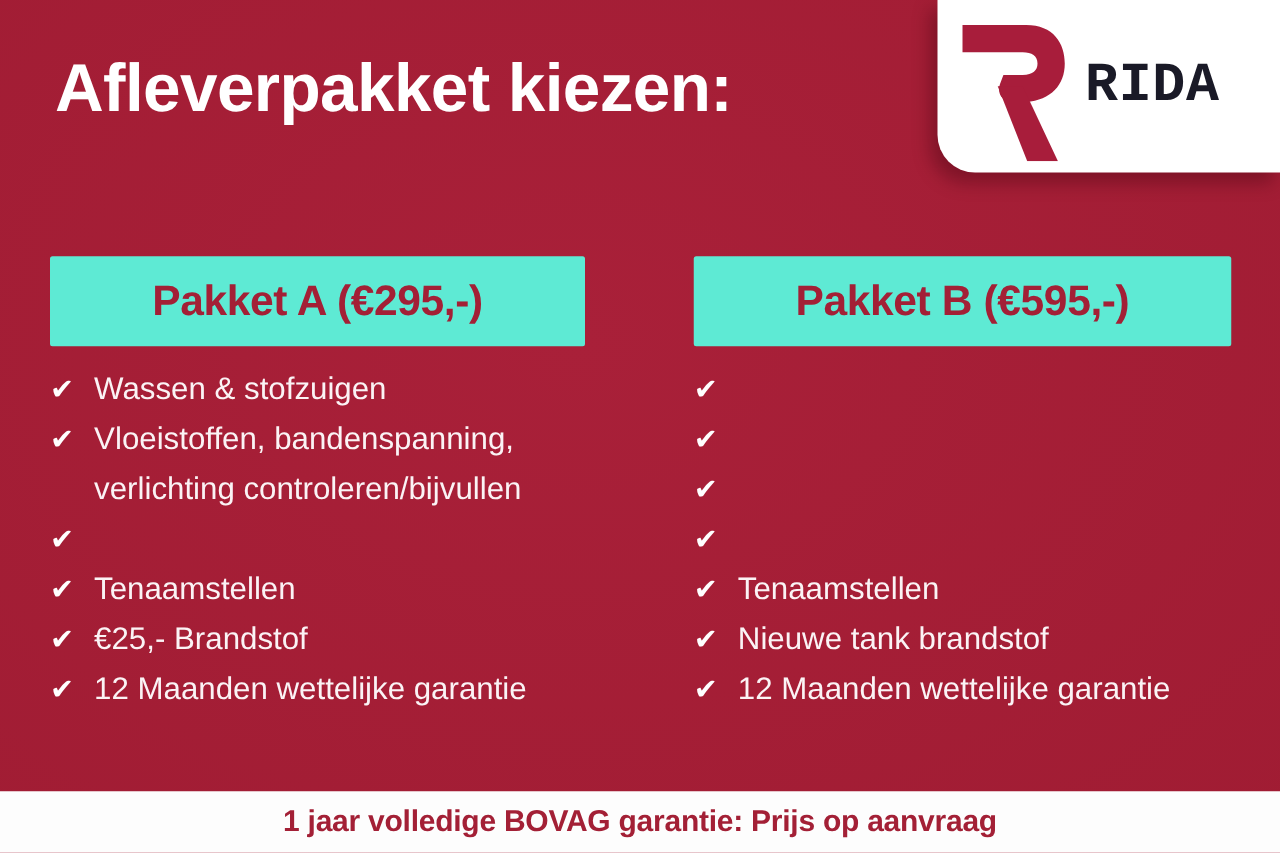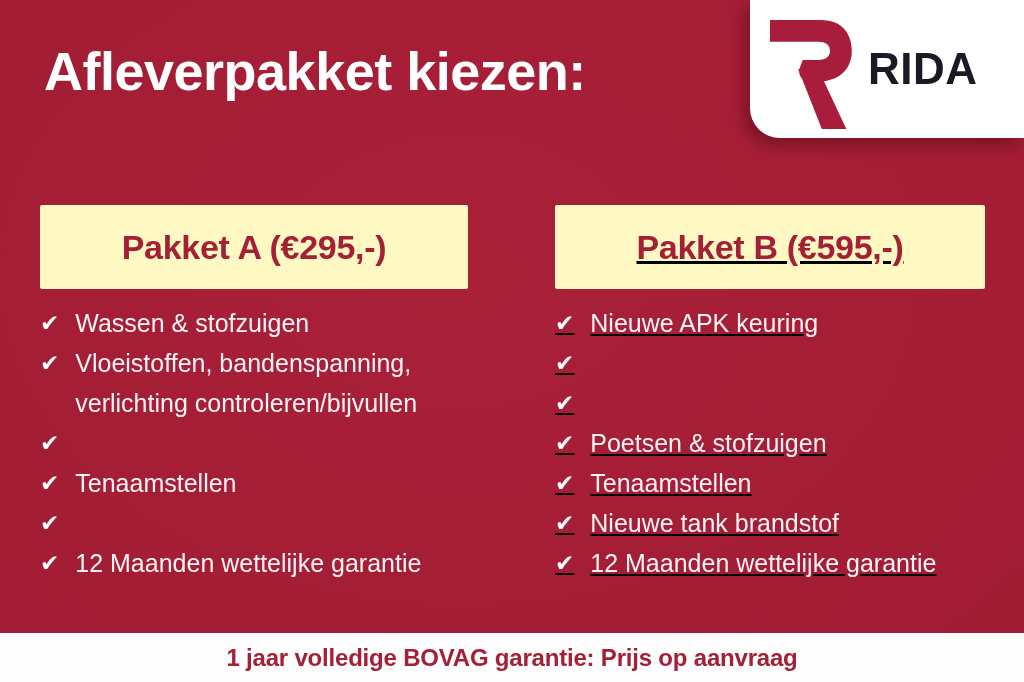--- a/index.html
+++ b/index.html
@@ -29,21 +29,21 @@
     width: 274px; height: 138px;
     background: #ffffff;
     border-bottom-left-radius: 30px;
     box-shadow: -6px 8px 14px rgba(70, 5, 18, 0.40);
     display: flex;
     align-items: center;
     padding-left: 14px;
     box-sizing: border-box;
   }
   .logo-r { width: 92px; height: 120px; flex: 0 0 auto; }
-  .logo-words { margin-left: 12px; line-height: 1; }
+  .logo-words { margin-left: 12px; line-height: 1; font-family: Liberation Mono, monospace; }
   .logo-brand {
     font-size: 44px;
     font-weight: 900;
     letter-spacing: 0.5px;
     color: #1a1a27;
   }
   .logo-sub {
     font-size: 32px;
     font-weight: 600;
     letter-spacing: 1px;
@@ -52,24 +52,24 @@
   }
 
   
   .packages {
     position: absolute;
     left: 40px; right: 39px; top: 205px;
     display: flex;
     justify-content: space-between;
   }
   .package-col { width: 428px; }
-  .package-col.col-b { width: 430px; text-decoration: underline; }
+  .package-col.col-b { width: 430px; }
   .package-header {
-    height: 84px;
-    background: #fef9c3;
+    height: 72px;
+    background: #5eead4;
     border-radius: 2px;
     display: flex;
     align-items: center;
     justify-content: center;
   }
   .package-title {
     color: #a32036;
     font-size: 34px;
     font-weight: 800;
     letter-spacing: -0.3px;
@@ -145,46 +145,45 @@
       </li>
       <li class="feature-item">
         <span class="check-icon">✔</span>
       </li>
       <li class="feature-item">
         <span class="check-icon">✔</span>
         <span class="item-label">Tenaamstellen</span>
       </li>
       <li class="feature-item">
         <span class="check-icon">✔</span>
+        <span class="item-label">€25,- Brandstof</span>
       </li>
       <li class="feature-item">
         <span class="check-icon">✔</span>
         <span class="item-label">12 Maanden wettelijke garantie</span>
       </li>
     </ul>
   </div>
 
   <div class="package-col col-b">
     <div class="package-header">
       <span class="package-title">Pakket B (€595,-)</span>
     </div>
     <ul class="feature-list">
       <li class="feature-item">
         <span class="check-icon">✔</span>
-        <span class="item-label">Nieuwe APK keuring</span>
-      </li>
-      <li class="feature-item">
-        <span class="check-icon">✔</span>
-      </li>
-      <li class="feature-item">
-        <span class="check-icon">✔</span>
-      </li>
-      <li class="feature-item">
-        <span class="check-icon">✔</span>
-        <span class="item-label">Poetsen &amp; stofzuigen</span>
+      </li>
+      <li class="feature-item">
+        <span class="check-icon">✔</span>
+      </li>
+      <li class="feature-item">
+        <span class="check-icon">✔</span>
+      </li>
+      <li class="feature-item">
+        <span class="check-icon">✔</span>
       </li>
       <li class="feature-item">
         <span class="check-icon">✔</span>
         <span class="item-label">Tenaamstellen</span>
       </li>
       <li class="feature-item">
         <span class="check-icon">✔</span>
         <span class="item-label">Nieuwe tank brandstof</span>
       </li>
       <li class="feature-item">

